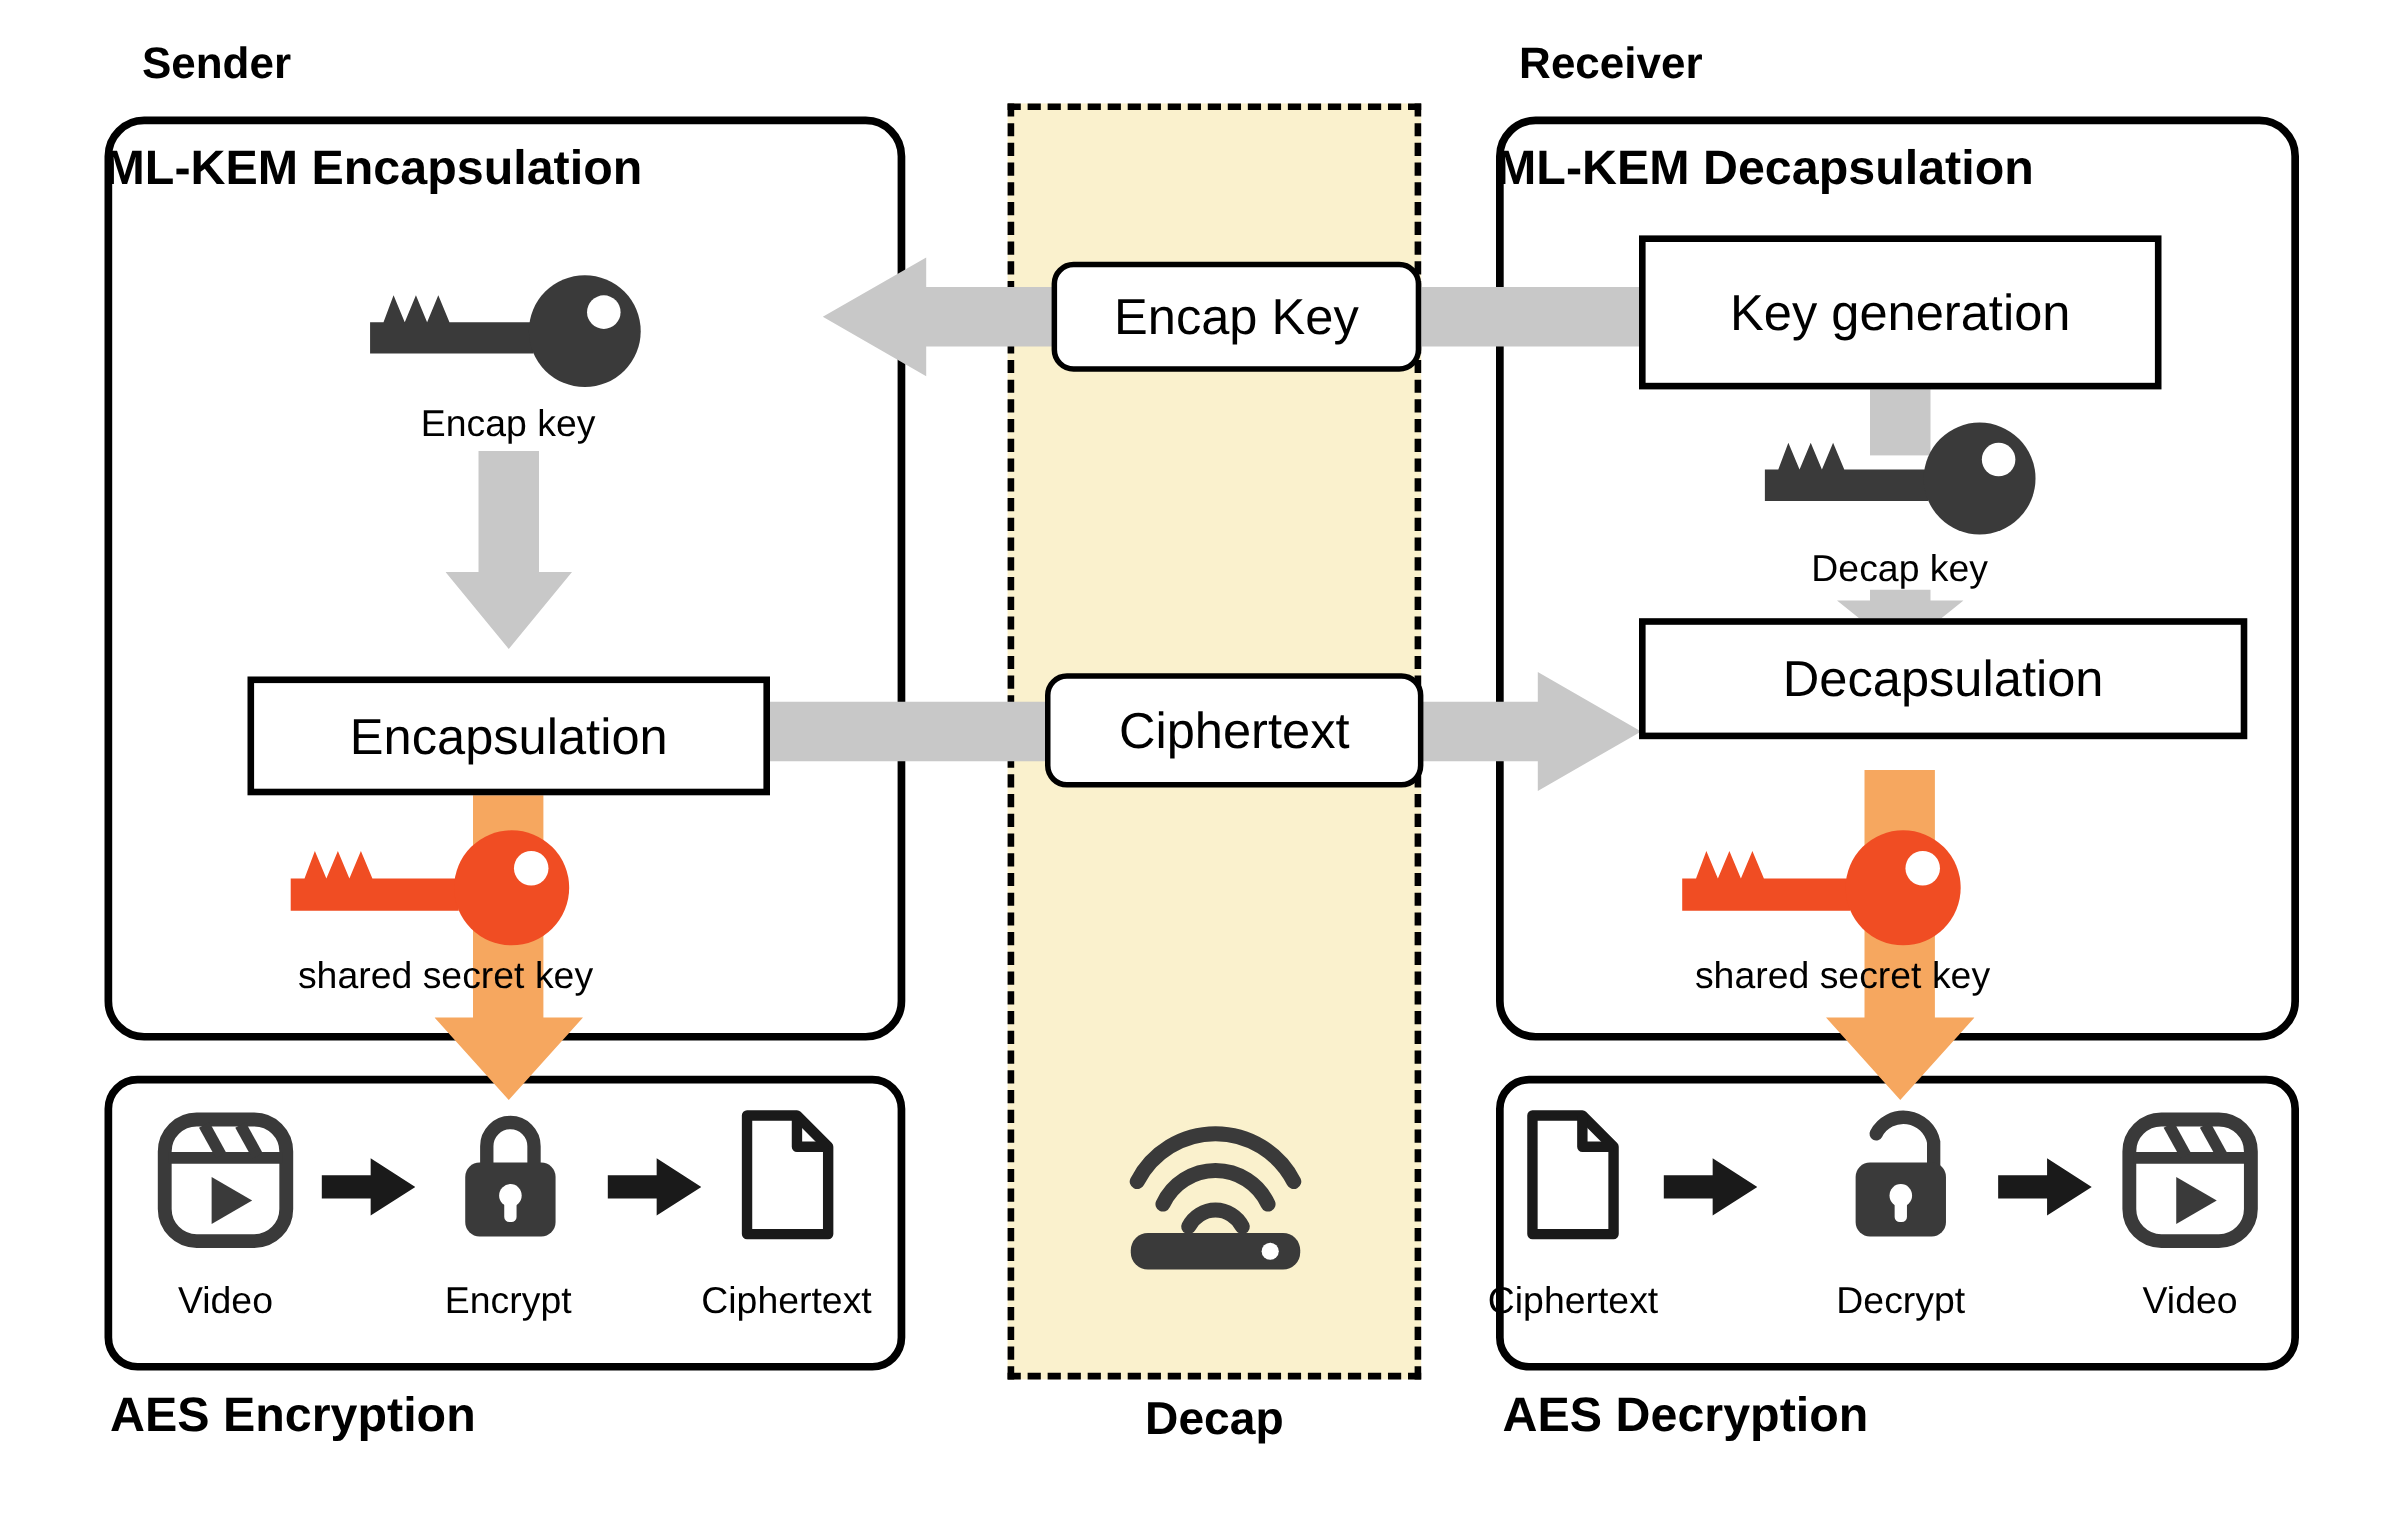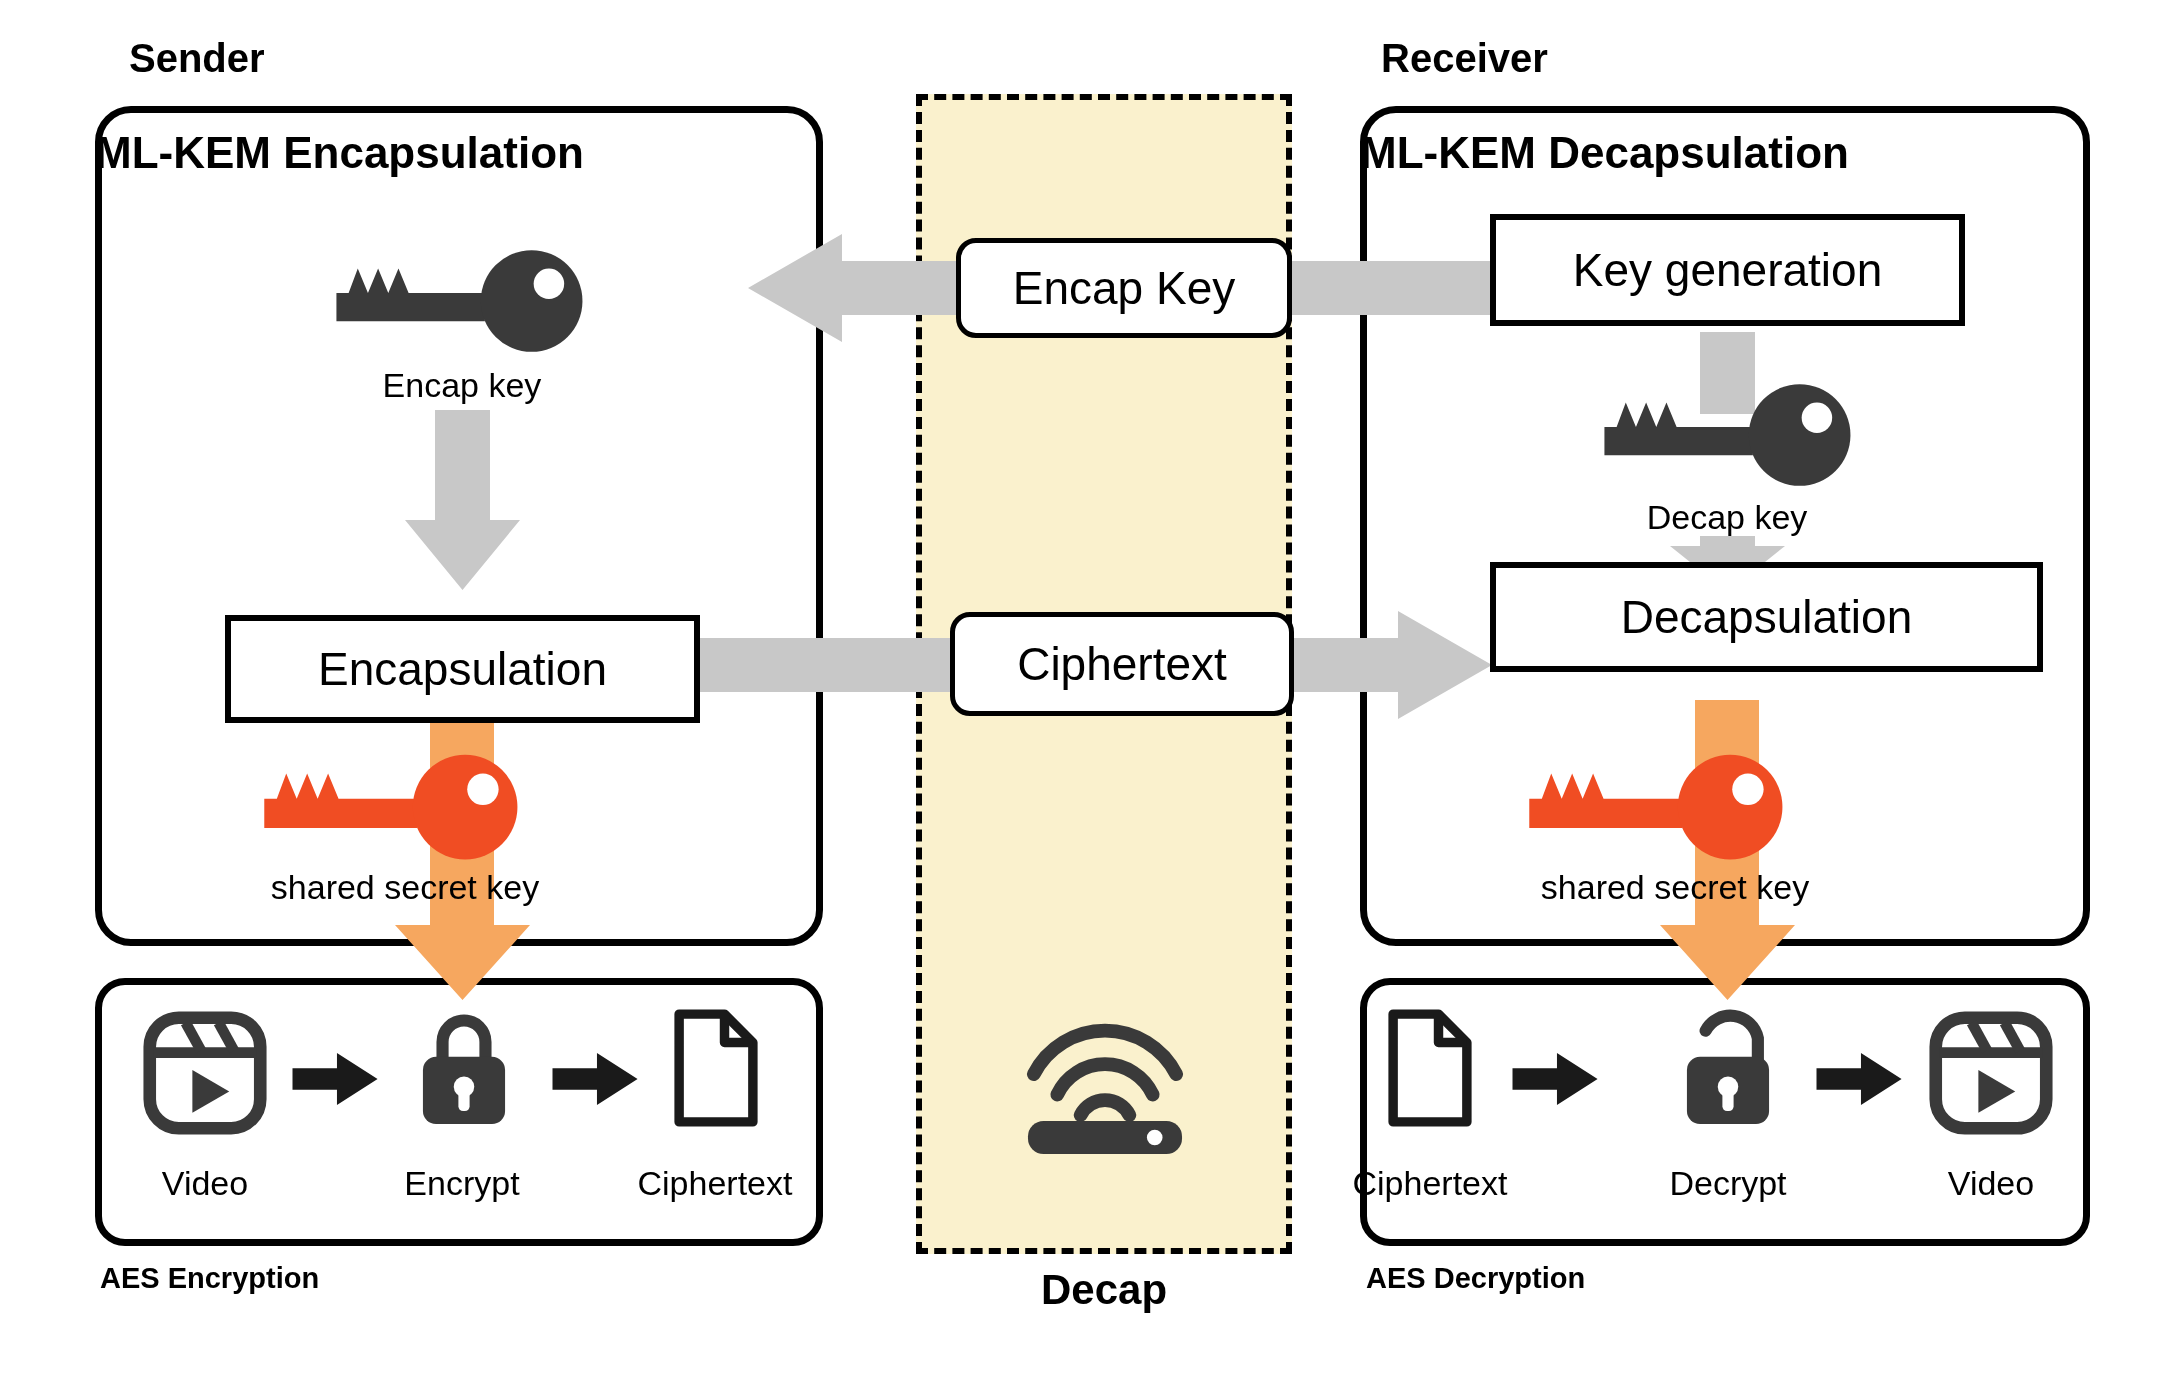--- a/index.html
+++ b/index.html
@@ -7,21 +7,21 @@
           font-family:"Liberation Sans",sans-serif;color:#000;overflow:hidden;}
   .abs{position:absolute;}
   .box{position:absolute;background:#fff;border:7px solid #000;border-radius:36px;box-sizing:border-box;z-index:1;}
   .rect{position:absolute;background:#fff;border:6px solid #000;box-sizing:border-box;
         display:flex;align-items:center;justify-content:center;font-size:46px;z-index:4;}
   .msg{position:absolute;background:#fff;border:5px solid #000;border-radius:20px;box-sizing:border-box;
        display:flex;align-items:center;justify-content:center;font-size:46px;z-index:5;}
   .role{position:absolute;font-size:40px;font-weight:700;z-index:4;margin-left:36px;}
   .title{position:absolute;font-size:44px;font-weight:700;text-align:left;z-index:4;}
   .small{position:absolute;font-size:34px;text-align:center;z-index:4;}
-  .cap{position:absolute;font-size:29px;font-weight:700;z-index:4;}
+  .cap{position:absolute;font-size:44px;font-weight:700;z-index:4;}
   .z2{z-index:2}.z3{z-index:3}.z4{z-index:4}
   #socket-band{position:absolute;left:916px;top:94px;width:376px;height:1160px;background:#faf1cd;
                border:6px dashed #000;box-sizing:border-box;z-index:0;}
 </style>
 </head>
 <body>
 
 <div id="canvas">
 
   <div id="socket-band"></div>
@@ -102,21 +102,21 @@
     <rect x="16" y="122" width="158" height="34" rx="16" fill="#3a3a3a"></rect>
     <circle cx="146" cy="139" r="8" fill="#ffffff"></circle>
   </svg>
   <div class="cap" style="left:1004px;top:1266px;width:200px;text-align:center;font-size:42px">Decap</div>
 
   <div class="role" style="left:1345px;top:36px">Receiver</div>
 
   <div class="box" style="left:1360px;top:106px;width:730px;height:840px"></div>
   <div class="title" style="left:1360px;top:128px;width:788px">ML-KEM Decapsulation</div>
 
-  <div class="rect" style="left:1490px;top:214px;width:475px;height:112px">Key generation</div>
+  <div class="rect" style="left:1490px;top:214px;width:475px;height:140px">Key generation</div>
 
   <div class="abs z2" style="left:1700px;top:332px;width:55px;height:82px;background:#c8c8c8"></div>
 
   <svg class="abs z4" style="left:1598px;top:372px" width="265" height="122" viewBox="0 0 260 120">
     <path d="M6 82 V54 H18 L27 30 L37 54 L47 30 L57 54 L67 30 L77 54 H152 V82 Z" fill="#3a3a3a"></path>
     <circle cx="198" cy="62" r="50" fill="#3a3a3a"></circle>
     <circle cx="215" cy="45" r="15" fill="#ffffff"></circle>
   </svg>
   <div class="small" style="left:1577px;top:498px;width:300px">Decap key</div>
 

